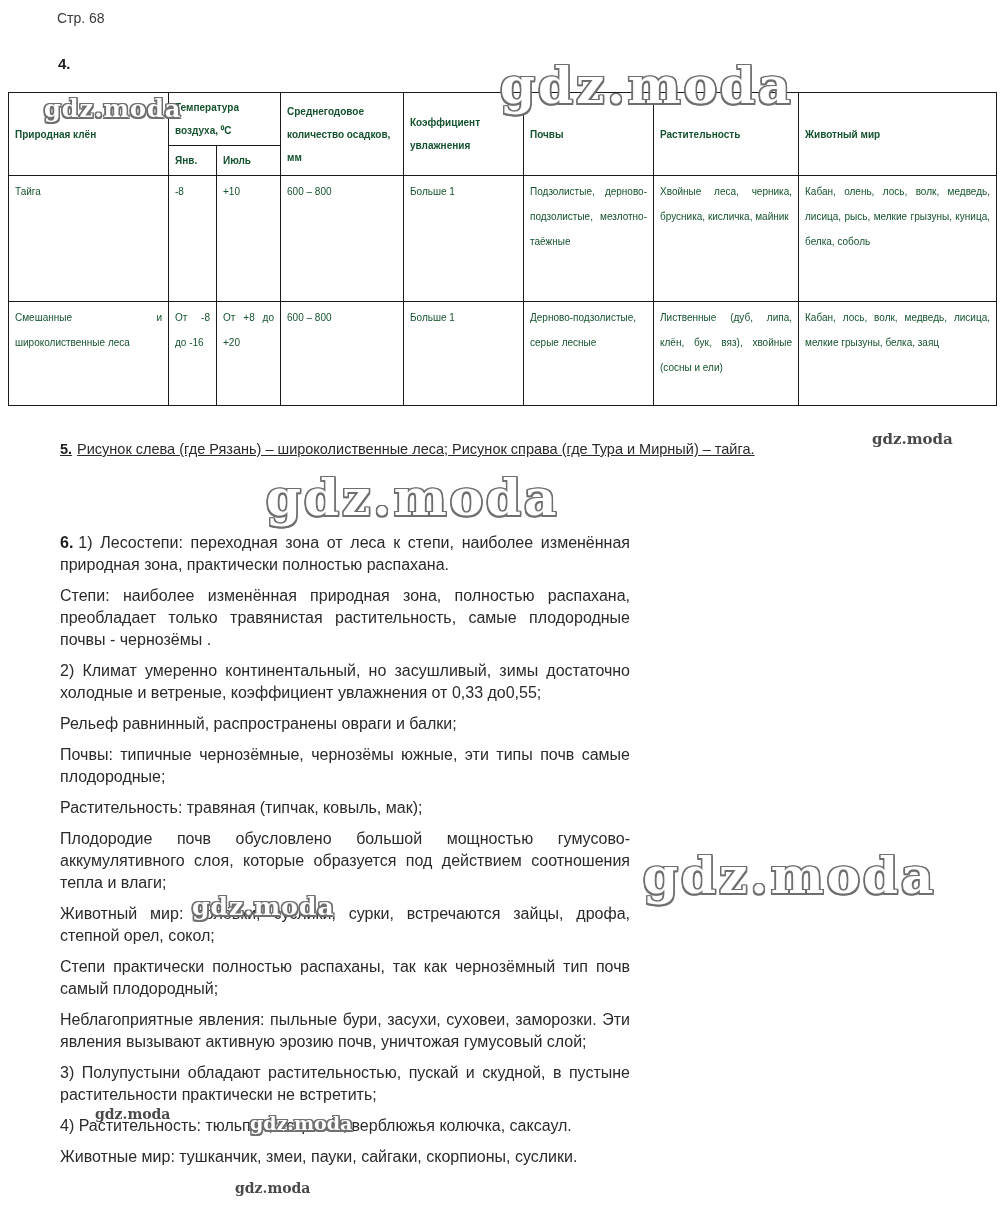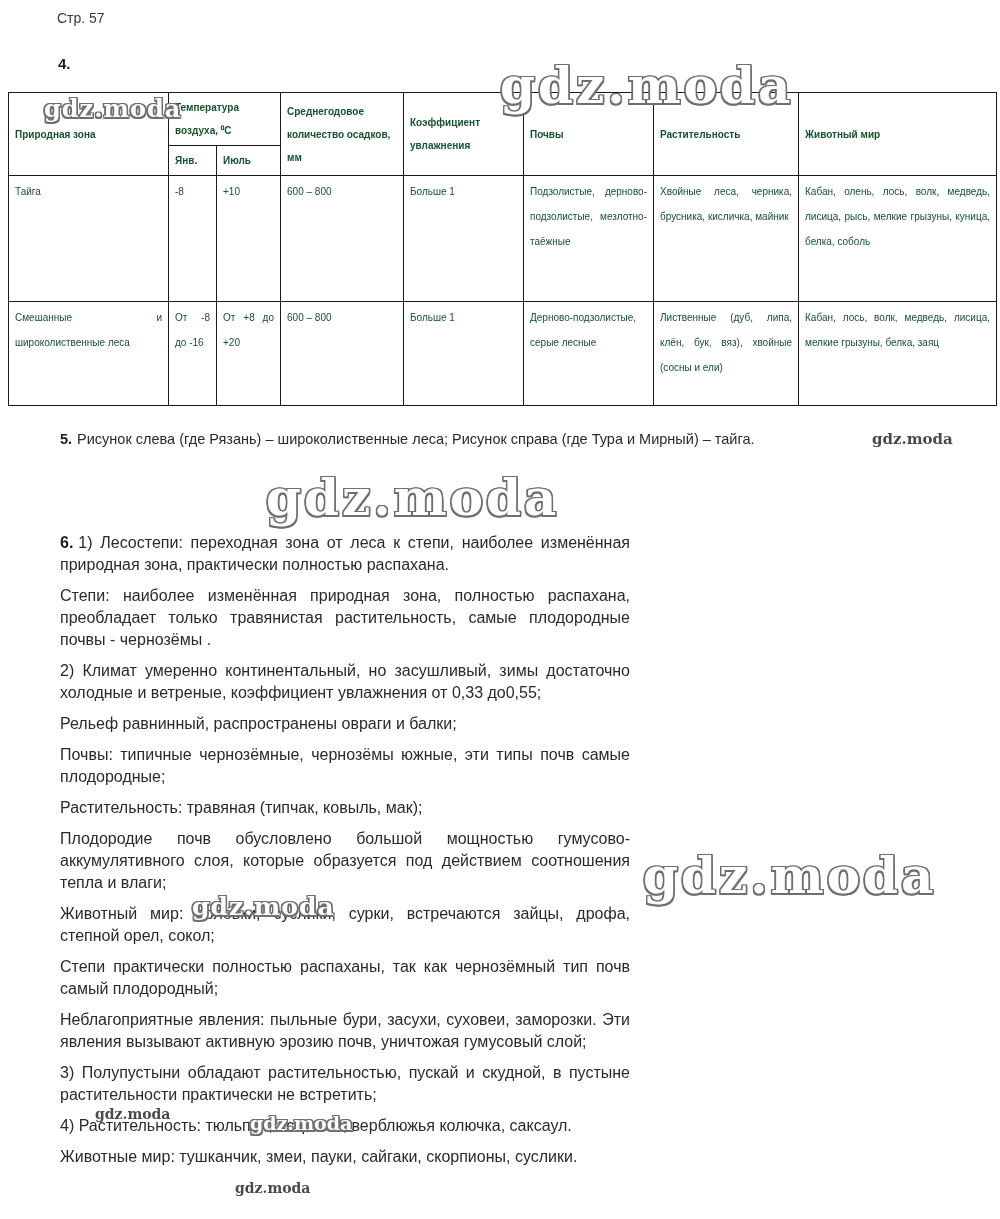--- a/index.html
+++ b/index.html
@@ -55,25 +55,26 @@
   }
   tr.hdr-top { height: 52px; }
   tr.hdr-sub { height: 26px; }
   tr.body-1 { height: 126px; }
   tr.body-2 { height: 104px; }
   td.c-jan, td.c-jul, th.c-jan, th.c-jul { padding: 3px 4px; text-align: left; }
   td.c-num { text-align: left; }
   
   .answer5 {
     position: absolute;
-    left: 60px; top: 428px;
+    left: 60px; top: 438px;
     width: 800px;
     font-size: 14.5px;
     line-height: 22px;
     color: #2a2a2a;
+    text-decoration: underline;
   }
   .answer6 {
     position: absolute;
     left: 60px; top: 532px;
     width: 570px;
     font-size: 16px;
     color: #2a2a2a;
   }
   .answer6 p {
     margin: 0 0 9px 0;
@@ -107,38 +108,38 @@
   .wm6 { left: 192px; top: 892px; font-size: 25px; letter-spacing: 1px; }
   .wm7 { left: 95px;  top: 1106px; font-size: 14px; }
   .wm8 { left: 250px; top: 1112px; font-size: 19px; }
   .wm9 { left: 235px; top: 1180px; font-size: 14px; }
 </style>
 </head>
 <body>
 
 <div class="page">
 
-  <div class="page-label">Стр. 57</div>
+  <div class="page-label">Стр. 68</div>
 
   <div class="q-number">4.</div>
 
   <table class="zones">
     <colgroup>
       <col style="width:160px">
         <col style="width:48px">
         <col style="width:64px">
       <col style="width:123px">
         <col style="width:120px">
         <col style="width:130px">
       <col style="width:145px">
         <col>
     </colgroup>
     <thead>
       <tr class="hdr-top">
-        <th rowspan="2">Природная зона</th>
+        <th rowspan="2">Природная клён</th>
         <th colspan="2">Температура воздуха, ⁰С</th>
         <th rowspan="2">Среднегодовое количество осадков, мм</th>
         <th rowspan="2">Коэффициент увлажнения</th>
         <th rowspan="2">Почвы</th>
         <th rowspan="2">Растительность</th>
         <th rowspan="2">Животный мир</th>
       </tr>
       <tr class="hdr-sub">
         <th class="c-jan">Янв.</th>
         <th class="c-jul">Июль</th>

